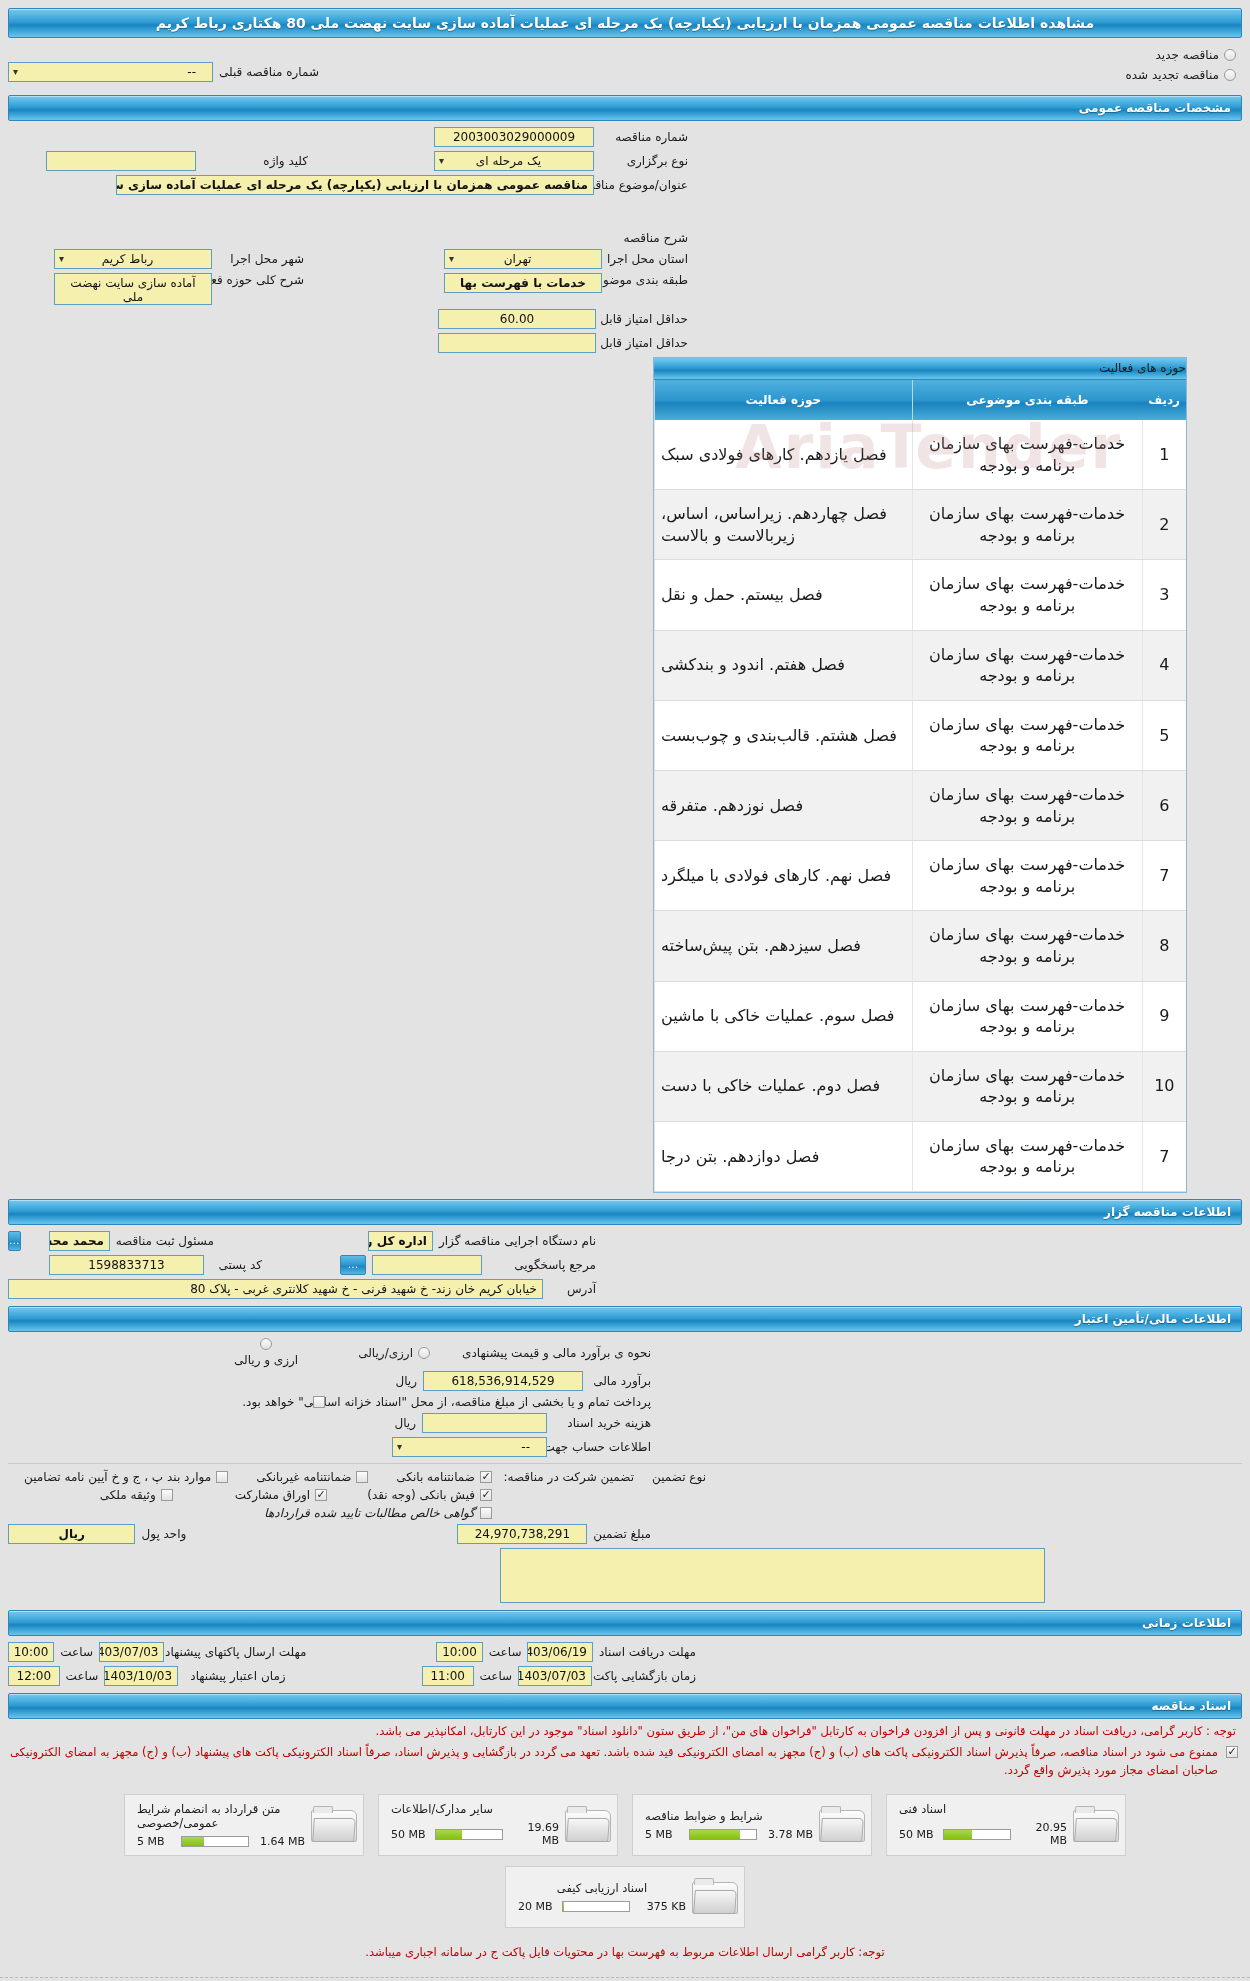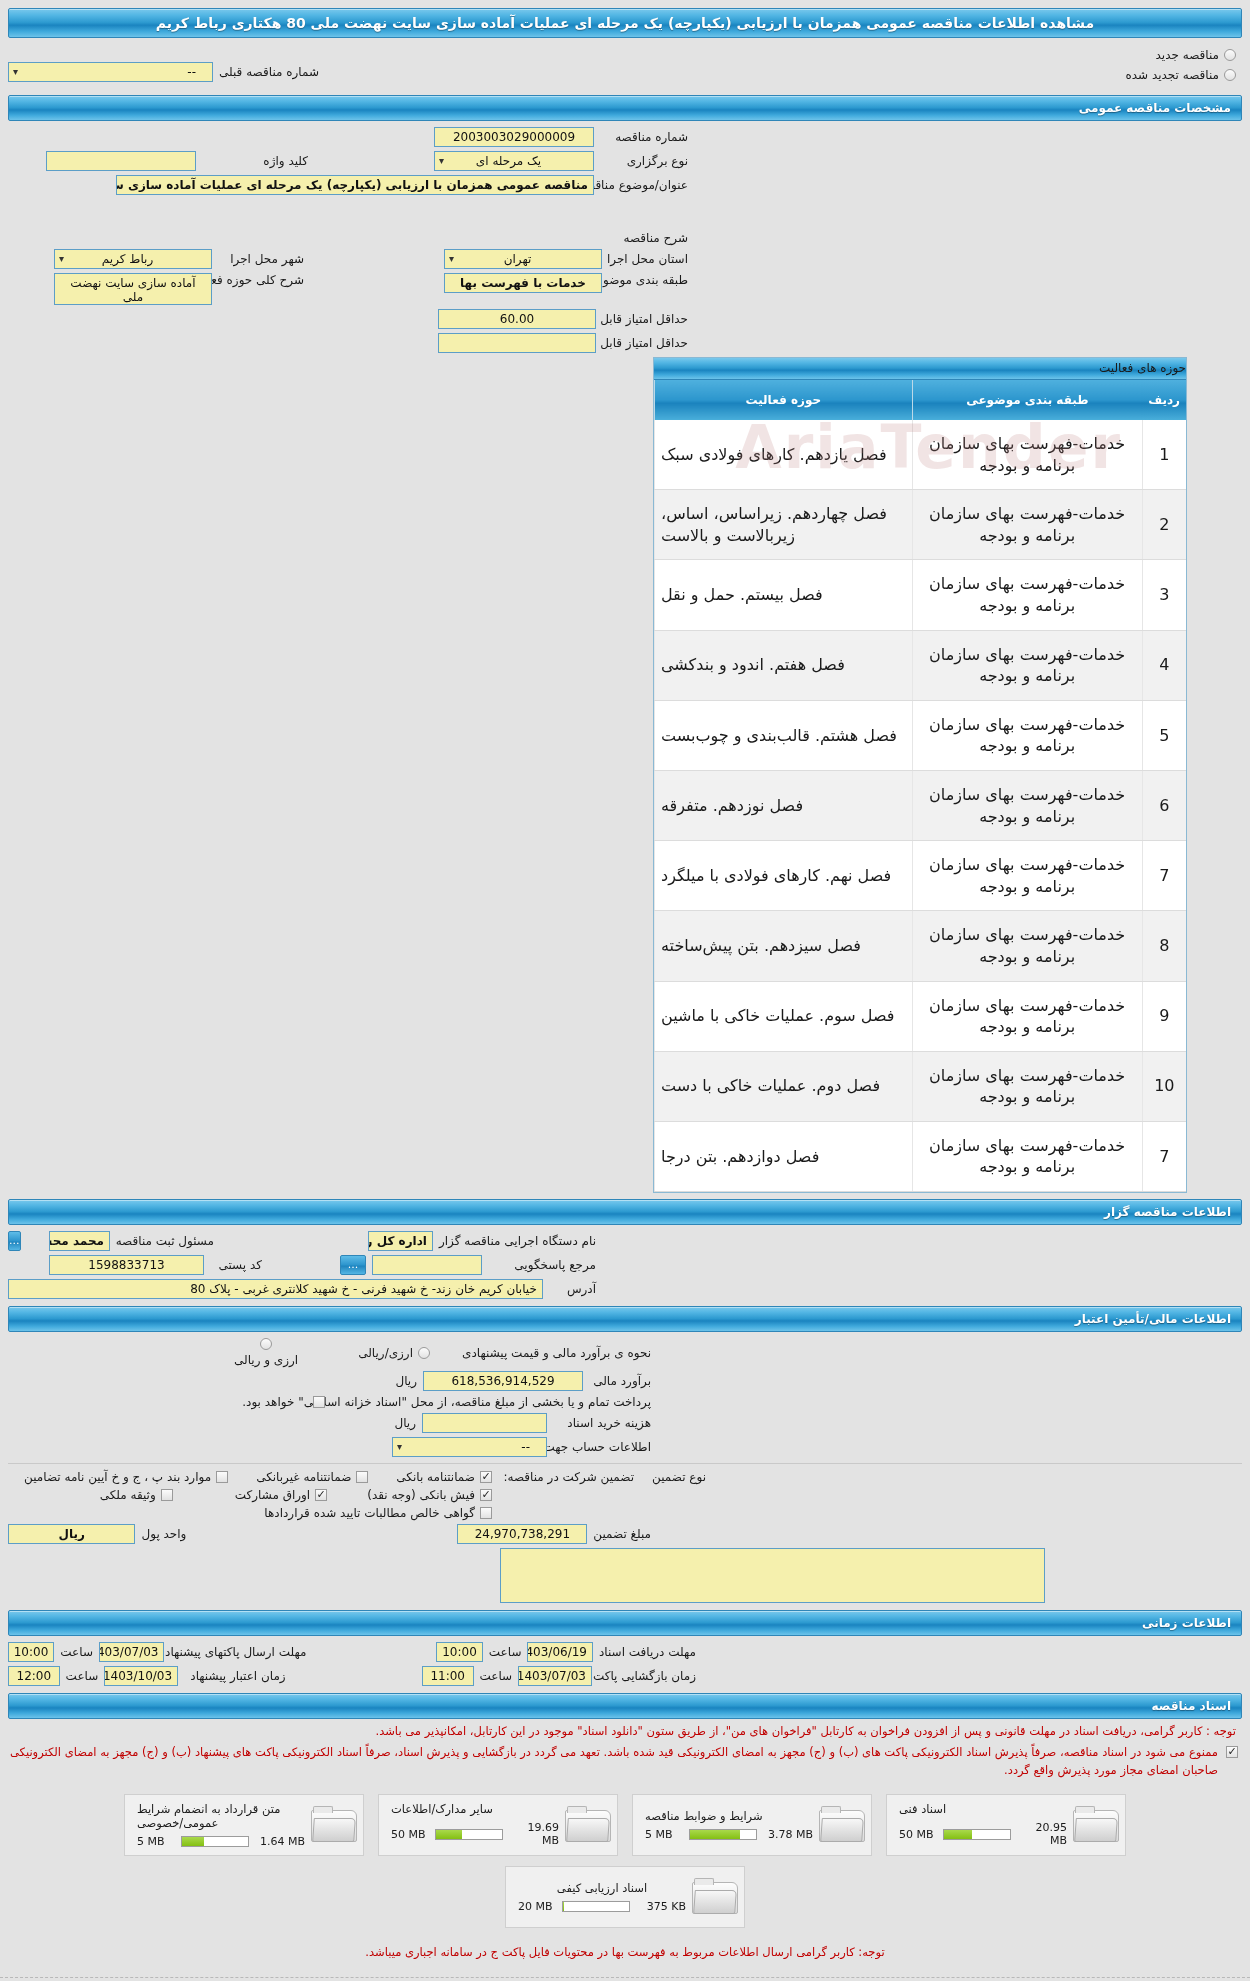--- a/index.html
+++ b/index.html
@@ -565,21 +565,21 @@
     <label class="opt" style="margin-right:38px;">
       <span class="cbx checked"></span>
       <span>اوراق مشارکت</span>
     </label>
     <label class="opt" style="margin-right:60px;">
       <span class="cbx"></span>
       <span>وثیقه ملکی</span>
     </label>
   </div>
 
-  <div class="row" style="justify-content:flex-start; padding-right:530px;">
+  <div class="row" style="justify-content:flex-start; padding-right:530px;font-style:italic;">
     <span class="lbl" style="width:212px;"></span>
     <label class="opt" style="margin-right:6px;">
       <span class="cbx"></span>
       <span>گواهی خالص مطالبات تایید شده قراردادها</span>
     </label>
   </div>
 
   <div class="row" style="justify-content:flex-start; padding-right:585px;">
     <span class="lbl" style="width:74px; text-align:right;">مبلغ تضمین</span>
     <span class="fld num" style="width:155px;">24,970,738,291</span>

